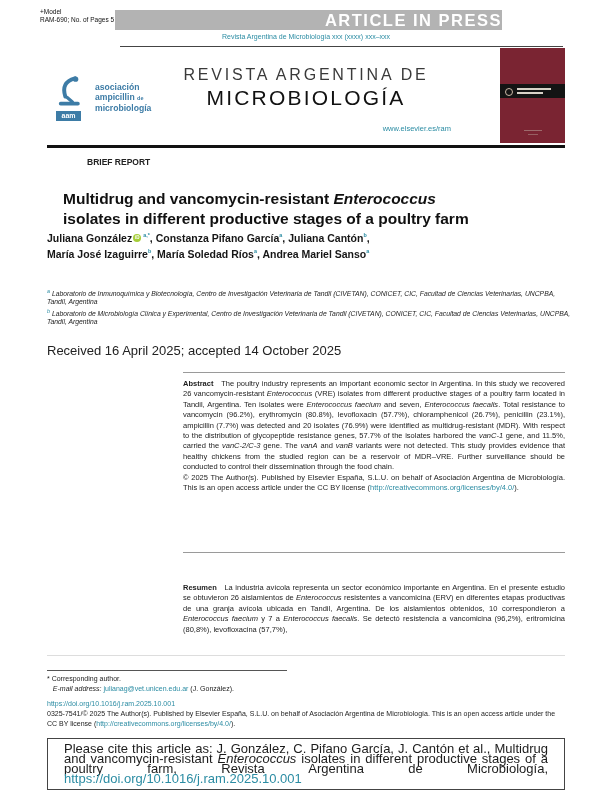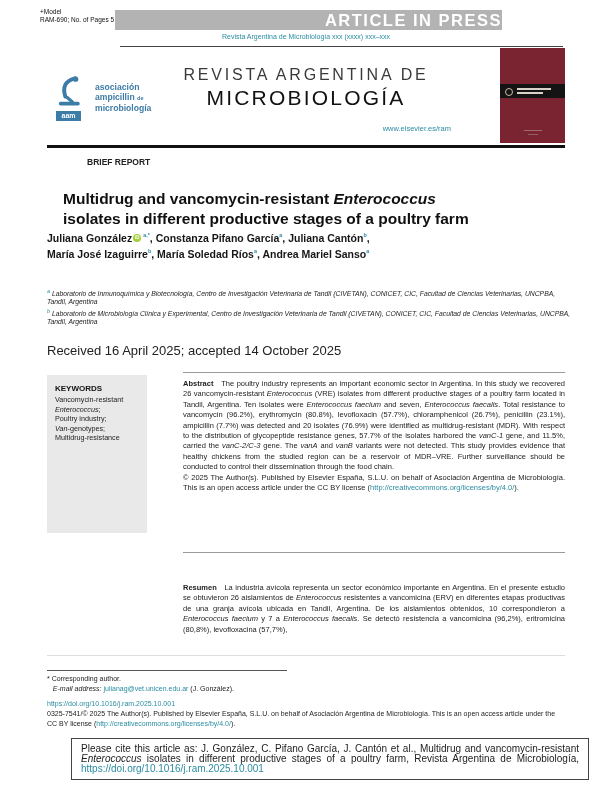--- a/index.html
+++ b/index.html
@@ -55,21 +55,21 @@
   .spanish-title{left:183px;top:559px;width:382px;font-size:7.8px;font-weight:bold;line-height:10px;color:#111;}
   .resumen{left:183px;top:583px;width:382px;font-size:7.5px;line-height:10.4px;text-align:justify;color:#1c1c1c;}
 
   .faint-rule{left:47px;top:655px;width:518px;height:1px;background:#ddd;}
   .fn-rule{left:47px;top:670px;width:240px;height:1px;background:#555;}
   .footnote{left:47px;top:674px;width:430px;font-size:7px;line-height:9.5px;color:#222;}
   .doi-line{left:47px;top:700px;font-size:7px;color:var(--accent);}
   .issn-line{left:47px;top:709px;width:518px;font-size:7px;line-height:9.5px;color:#222;}
 
   .citation-box{left:47px;top:738px;width:518px;box-sizing:border-box;border:1.2px solid #444;
-                padding:5px 9px;font-size:10px;line-height:10px;text-align:justify;color:#1c1c1c;margin-left:24px;}
+                padding:5px 16px;font-size:13px;line-height:10px;text-align:justify;color:#1c1c1c;}
 
   
   .i{font-style:italic;}
   .b{font-weight:bold;}
   .link{color:var(--accent);}
   .sup{vertical-align:super;font-size:5.4px;color:var(--accent);}
   .orcid{display:inline-block;width:8px;height:8px;background:#a6ce39;border-radius:50%;
          color:#fff;font-size:4.5px;font-weight:bold;font-style:normal;text-align:center;
          line-height:8px;vertical-align:3px;margin:0 2px 0 1px;}
 </style>
@@ -122,24 +122,20 @@
   </div>
 
   <div class="abs thick-rule"></div>
 
   <div class="abs brief-report">BRIEF REPORT</div>
   <h1 class="abs article-title" style="margin:16px;"><span>Multidrug and vancomycin-resistant </span><span class="i">Enterococcus</span><br><span>isolates in different productive stages of a poultry farm</span></h1>
   <div class="abs authors"><span>Juliana González</span><span class="orcid">iD</span><span class="sup">a,*</span><span>, Constanza Pifano García</span><span class="sup">a</span><span>, Juliana Cantón</span><span class="sup">b</span><span>,</span><br><span>María José Izaguirre</span><span class="sup">b</span><span>, María Soledad Ríos</span><span class="sup">a</span><span>, Andrea Mariel Sanso</span><span class="sup">a</span></div>
   <div class="abs affiliations"><span class="sup">a</span><span> Laboratorio de Inmunoquímica y Biotecnología, Centro de Investigación Veterinaria de Tandil (CIVETAN), CONICET, CIC, Facultad de Ciencias Veterinarias, UNCPBA, Tandil, Argentina</span><br><span class="sup">b</span><span> Laboratorio de Microbiología Clínica y Experimental, Centro de Investigación Veterinaria de Tandil (CIVETAN), CONICET, CIC, Facultad de Ciencias Veterinarias, UNCPBA, Tandil, Argentina</span></div>
   <div class="abs received">Received 16 April 2025; accepted 14 October 2025</div>
 
-  <div class="abs kw-box">
-    <div class="kw-title">KEYWORDS</div>
-    <div class="kw-items"><span>Vancomycin-resistant</span><br><span class="i">Enterococcus</span><span>;</span><br><span>Poultry industry;</span><br><span class="i">Van</span><span>-genotypes;</span><br><span>Multidrug-resistance</span></div>
-  </div>
 
   <div class="abs rule-thin rule-abs-top"></div>
   <div class="abs abstract"><span class="b">Abstract</span><span>&nbsp;&nbsp;&nbsp;The poultry industry represents an important economic sector in Argentina. In this study we recovered 26 vancomycin-resistant </span><span class="i">Enterococcus</span><span> (VRE) isolates from different productive stages of a poultry farm located in Tandil, Argentina. Ten isolates were </span><span class="i">Enterococcus faecium</span><span> and seven, </span><span class="i">Enterococcus faecalis</span><span>. Total resistance to vancomycin (96.2%), erythromycin (80.8%), levofloxacin (57.7%), chloramphenicol (26.7%), penicillin (23.1%), ampicillin (7.7%) was detected and 20 isolates (76.9%) were identified as multidrug-resistant (MDR). With respect to the distribution of glycopeptide resistance genes, 57.7% of the isolates harbored the </span><span class="i">vanC-1</span><span> gene, and 11.5%, carried the </span><span class="i">vanC-2/C-3</span><span> gene. The </span><span class="i">vanA</span><span> and </span><span class="i">vanB</span><span> variants were not detected. This study provides evidence that healthy chickens from the studied region can be a reservoir of MDR–VRE. Further surveillance should be conducted to control their dissemination through the food chain.</span><br><span>© 2025 The Author(s). Published by Elsevier España, S.L.U. on behalf of Asociación Argentina de Microbiología. This is an open access article under the CC BY license (</span><span class="link">http://creativecommons.org/licenses/by/4.0/</span><span>).</span></div>
 
 
   <div class="abs rule-thin rule-res-top"></div>
   <div class="abs resumen"><span class="b">Resumen</span><span>&nbsp;&nbsp;&nbsp;La industria avícola representa un sector económico importante en Argentina. En el presente estudio se obtuvieron 26 aislamientos de </span><span class="i">Enterococcus</span><span> resistentes a vancomicina (ERV) en diferentes etapas productivas de una granja avícola ubicada en Tandil, Argentina. De los aislamientos obtenidos, 10 correspondieron a </span><span class="i">Enterococcus faecium</span><span> y 7 a </span><span class="i">Enterococcus faecalis</span><span>. Se detectó resistencia a vancomicina (96,2%), eritromicina (80,8%), levofloxacina (57,7%),</span></div>
 
   <div class="abs faint-rule"></div>
 

